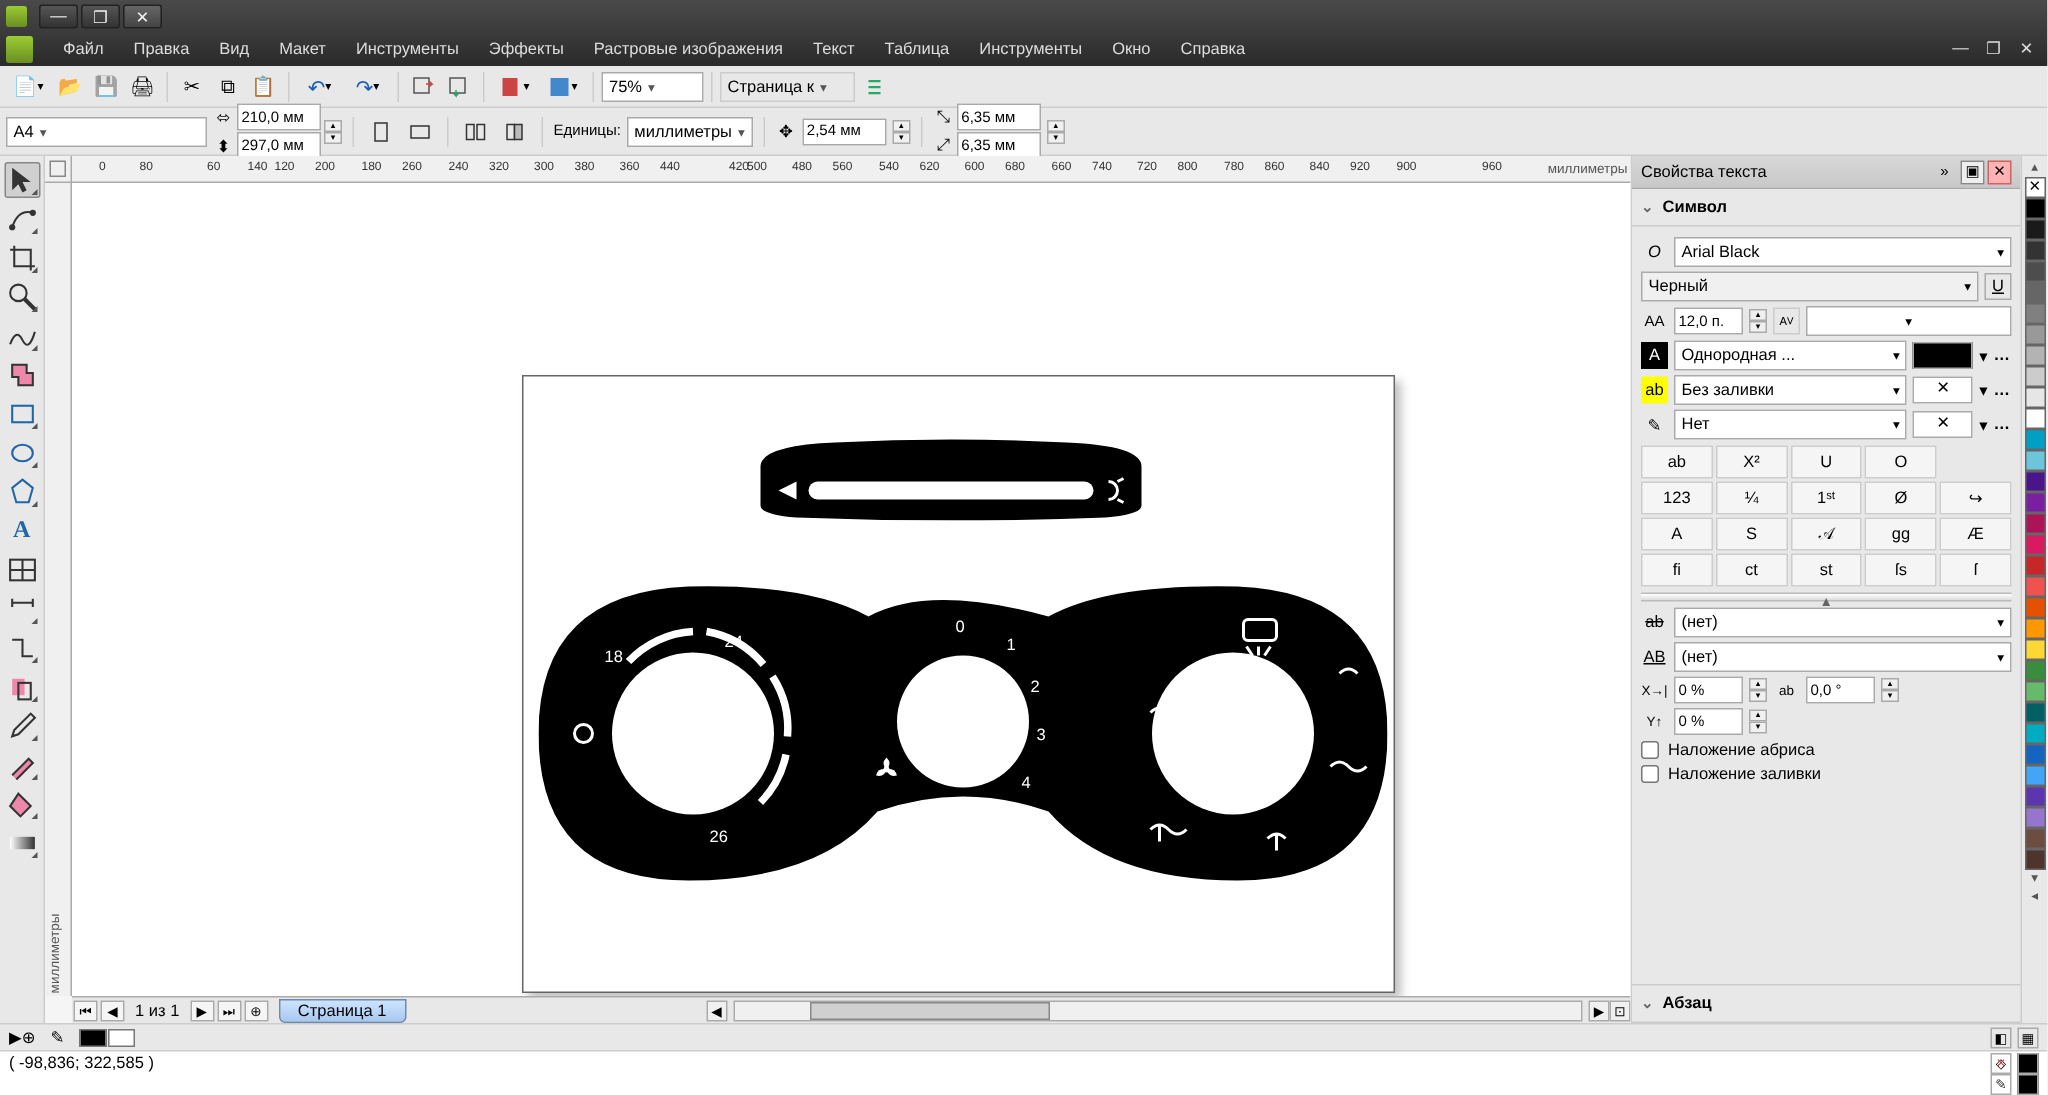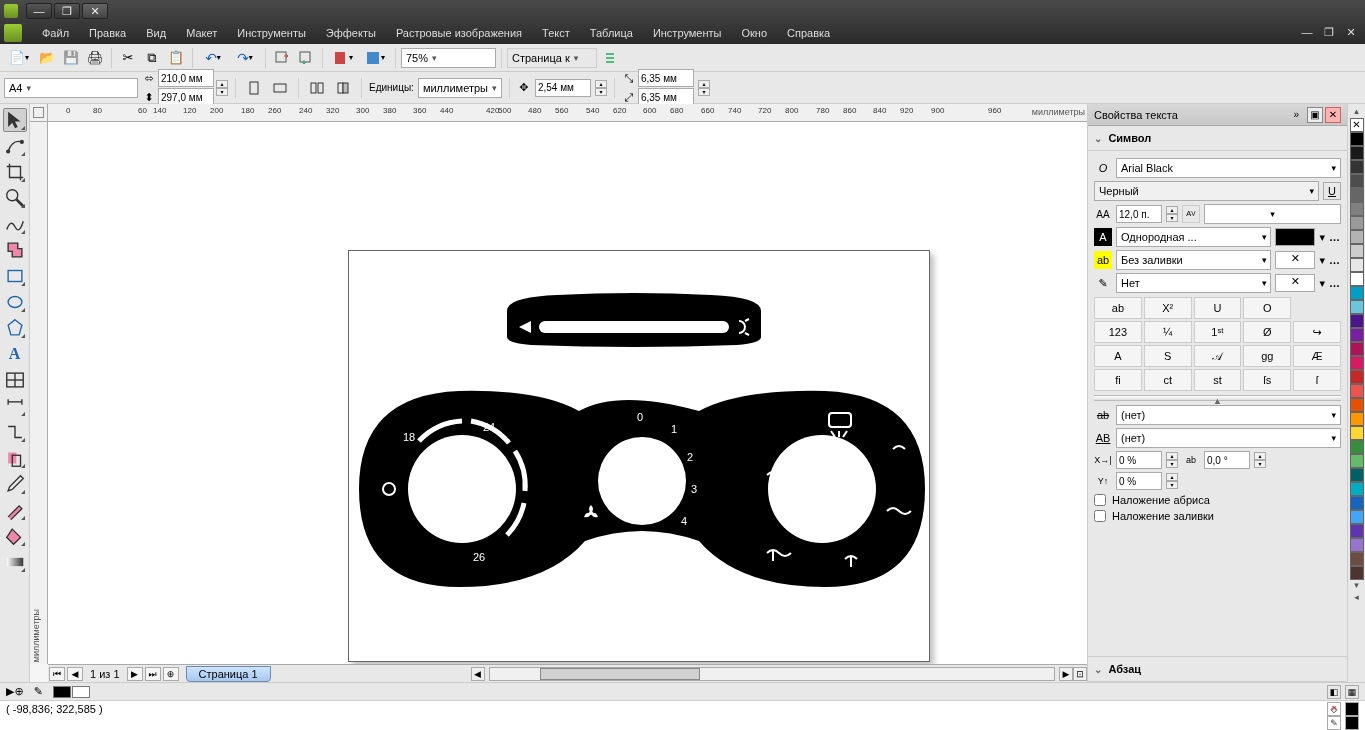--- a/index.html
+++ b/index.html
@@ -201,21 +201,21 @@
       </svg>
       <span style="font-size:8px">▾</span>
     </div>
   <div class="tbtn drop">
       <svg viewBox="0 0 16 16">
         <rect x="2" y="2" width="12" height="12" fill="#48c"></rect>
       </svg>
       <span style="font-size:8px">▾</span>
     </div>
   <div class="sep"></div>
-  <div class="combo" style="width:95px">
+  <div class="combo" style="width:68px">
       <span>75%</span>
       <span class="arr">▾</span>
     </div>
   <div class="sep"></div>
   <div class="combo" style="width:90px;background:#e8e8e8;border-color:#ccc">
       <span>Страница к</span>
       <span class="arr">▾</span>
     </div>
   <div class="tbtn">
       <svg viewBox="0 0 16 16">
@@ -420,21 +420,21 @@
         <div class="corner"></div>
       </div>
   </div>
 
   <div class="canvas-wrap">
     <div class="ruler-corner"></div>
     <div class="ruler-h">
       <span class="tick" style="left:18px">0</span>
       <span class="tick" style="left:45px">80</span>
       <span class="tick" style="left:90px">60</span>
-      <span class="tick" style="left:105px">140</span>
+      <span class="tick" style="left:117px">140</span>
       <span class="tick" style="left:135px">120</span>
       <span class="tick" style="left:162px">200</span>
       <span class="tick" style="left:193px">180</span>
       <span class="tick" style="left:220px">260</span>
       <span class="tick" style="left:251px">240</span>
       <span class="tick" style="left:278px">320</span>
       <span class="tick" style="left:308px">300</span>
       <span class="tick" style="left:335px">380</span>
       <span class="tick" style="left:365px">360</span>
       <span class="tick" style="left:392px">440</span>

